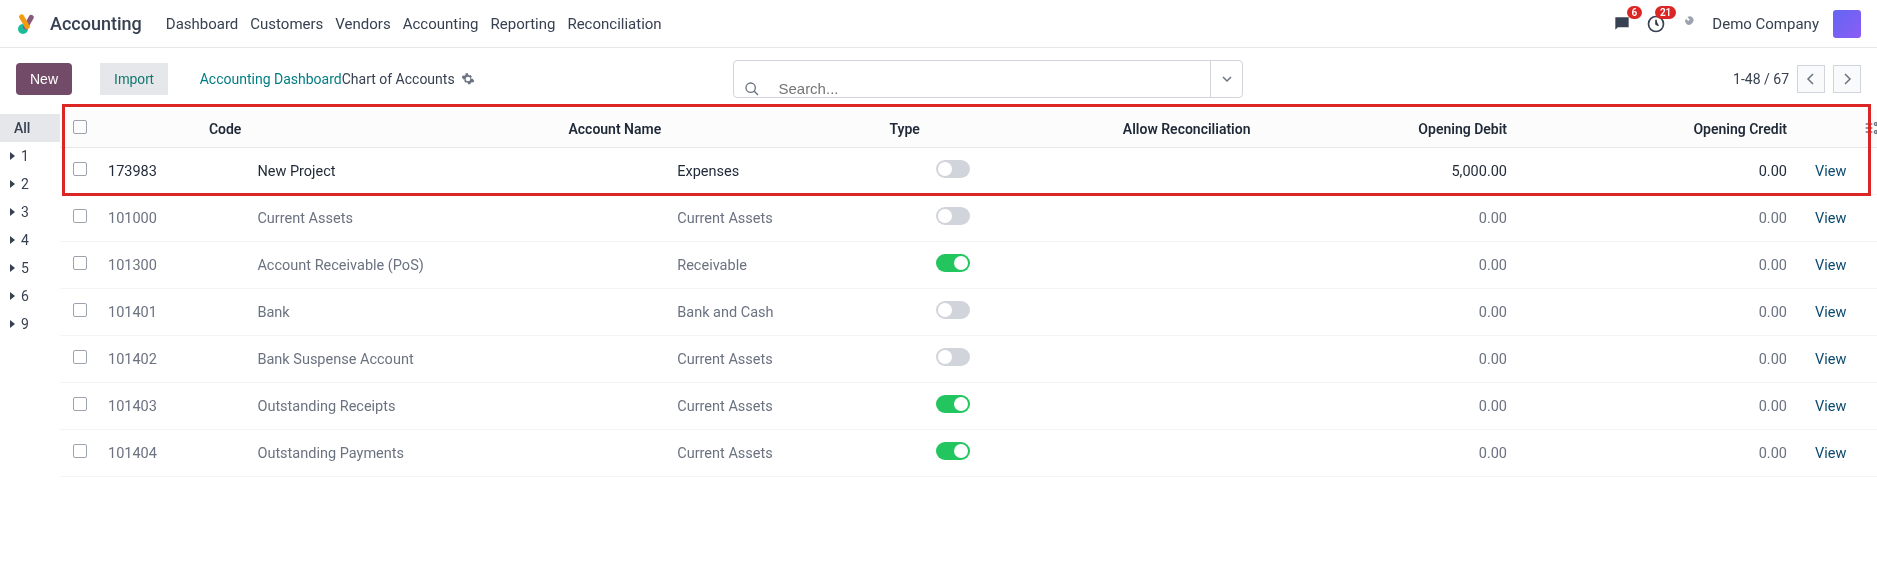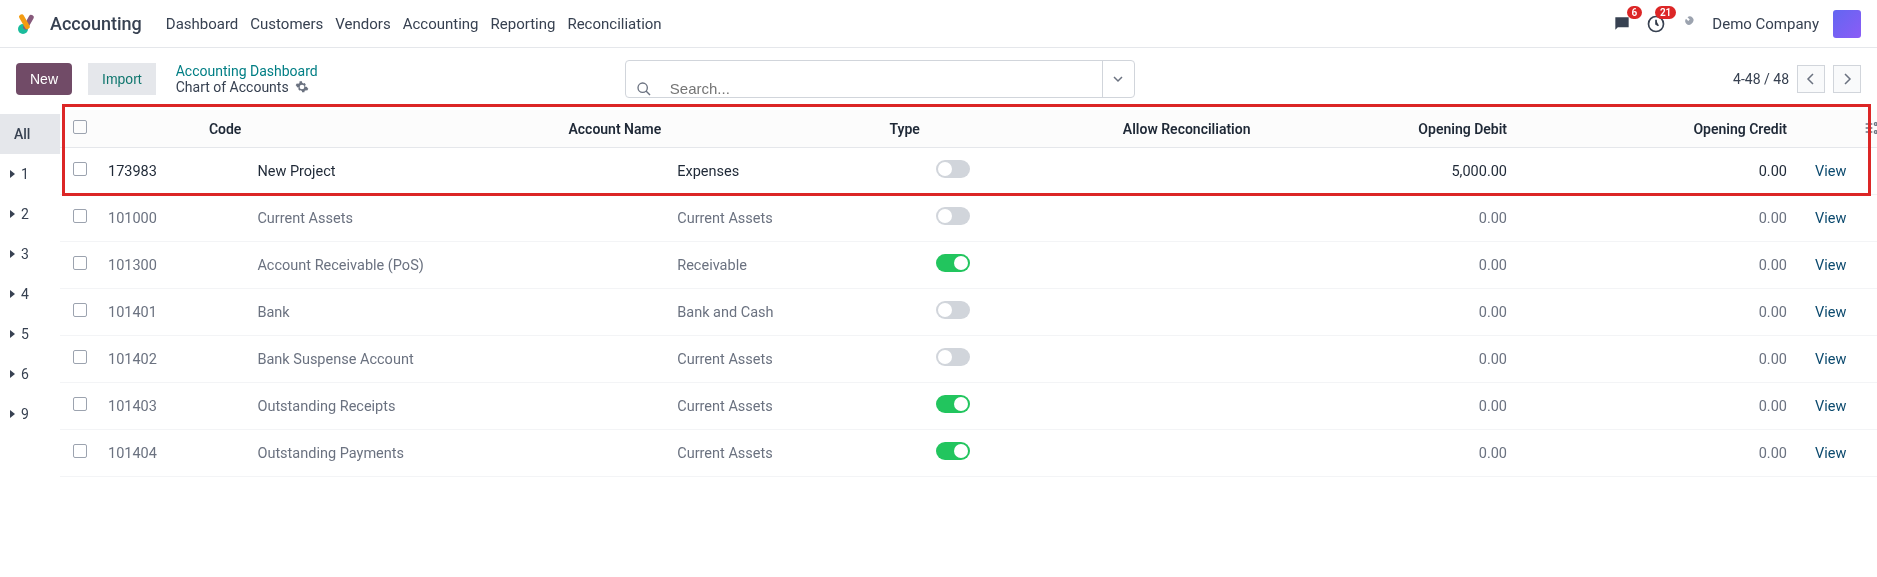--- a/index.html
+++ b/index.html
@@ -11,37 +11,37 @@
 .app-title { font-size: 18px; font-weight: 500; color: #374151; margin-right: 24px; }
 .nav-menu { display: flex; gap: 12px; flex: 1; }
 .nav-menu span { color: #374151; cursor: pointer; font-size: 15px; }
 .nav-right { display: flex; align-items: center; gap: 14px; }
 .badge-wrap { position: relative; display: flex; align-items: center; }
 .badge { position: absolute; top: -8px; right: -10px; background: #dc2626; color: #fff; border-radius: 10px; font-size: 10px; padding: 1px 5px; font-weight: 600; }
 .company-name { font-size: 15px; color: #374151; }
 .avatar { width: 28px; height: 28px; background: linear-gradient(135deg,#6366f1,#8b5cf6); border-radius: 3px; }
 
 
-.controlbar { display: flex; align-items: center; padding: 12px 16px; gap: 16px; }
+.controlbar { display: flex; align-items: center; padding: 12px 16px; gap: 28px; }
 .btn-new { background: #714B67; color: #fff; border: none; padding: 8px 14px; font-size: 14px; border-radius: 4px; cursor: pointer; font-weight:500; }
 .btn-import { background: #e5e7eb; color: #0f766e; border: none; padding: 8px 14px; font-size: 14px; border-radius: 0; cursor: pointer; }
-.breadcrumb { display: flex; flex-direction: column; margin-left: 4px; }
+.breadcrumb { display: flex; flex-direction: row; margin-left: 4px; }
 .breadcrumb .parent { color: #017e84; font-size: 14px; cursor: pointer; }
 .breadcrumb .current { color: #374151; font-size: 14px; display:flex; align-items:center; gap:6px;}
 .searchbox { display: flex; align-items: flex-end; border: 1px solid #d1d5db; border-radius: 4px; height: 38px; margin-left: auto; margin-right: auto; width: 510px; }
 .searchbox .sinput { border: none; outline: none; flex: 1; padding: 0 8px; font-size: 15px; background:transparent; }
 .searchbox .sicon { padding: 0 10px; color: #6b7280; display:flex; align-items:center;}
 .search-dd { border-left: 1px solid #d1d5db; width: 32px; height: 100%; display: flex; align-items: center; justify-content: center; cursor: pointer; color:#6b7280;}
 .pager { display: flex; align-items: center; gap: 8px; margin-left: auto; color:#374151; font-size:14px;}
 .pager-btn { width: 28px; height: 28px; border: 1px solid #d1d5db; background: #f9fafb; display: flex; align-items: center; justify-content: center; cursor: pointer; color:#6b7280;}
 
 
 .main { display: flex; }
 .sidebar { width: 60px; border-right: none; padding-top: 4px; }
-.side-item { padding: 12px 10px; cursor: pointer; font-size: 14px; color: #374151; display:flex; align-items:center; gap:2px;}
+.side-item { padding: 6px 10px; cursor: pointer; font-size: 14px; color: #374151; display:flex; align-items:center; gap:2px;}
 .side-item.all { background: #e5e7eb; font-weight:500; padding-left:14px;}
 .caret-r { display:inline-block; width:0; height:0; border-top:4px solid transparent; border-bottom:4px solid transparent; border-left:5px solid #374151; margin-right:4px;}
 
 .table-wrap { flex: 1; position: relative; }
 .highlight-box { position: absolute; border: 3px solid #dc2626; pointer-events: none; top: -6px; left: 2px; right: 6px; height: 92px; z-index: 5; }
 table { width: 100%; border-collapse: collapse; }
 thead th { text-align: right; font-weight: 600; font-size: 14px; padding: 10px 8px; border-bottom: 1px solid #e5e7eb; background: #fcfcfc; color:#1f2937;}
 tbody td { padding: 12px 8px; border-bottom: 1px solid #f3f4f6; font-size: 14.5px; color:#374151;}
 tbody tr.muted td { color: #6b7280; }
 tbody tr.highlighted td { color: #1f2937; }
@@ -130,21 +130,21 @@
         </svg>
     </span>
     <input class="sinput" placeholder="Search..." style="">
     <span class="search-dd">
       <svg width="10" height="10" viewBox="0 0 10 10">
           <path d="M1 3l4 4 4-4" fill="none" stroke="#6b7280" stroke-width="1.5"></path>
         </svg>
     </span>
   </div>
   <div class="pager">
-    <span>4-48 / 48</span>
+    <span>1-48 / 67</span>
     <span class="pager-btn">
       <svg width="10" height="12" viewBox="0 0 10 12">
           <path d="M7 1L2 6l5 5" fill="none" stroke="#6b7280" stroke-width="1.5"></path>
         </svg>
     </span>
     <span class="pager-btn">
       <svg width="10" height="12" viewBox="0 0 10 12">
           <path d="M3 1l5 5-5 5" fill="none" stroke="#6b7280" stroke-width="1.5"></path>
         </svg>
     </span>

